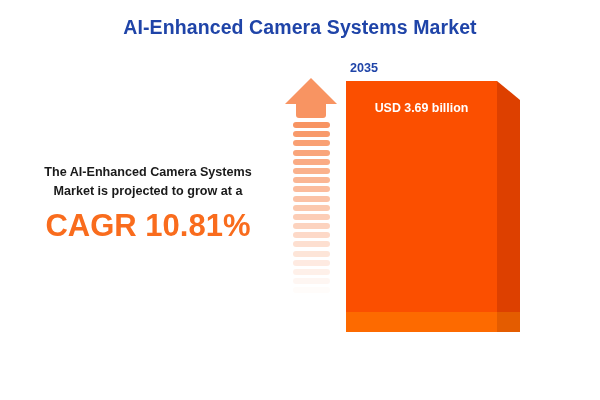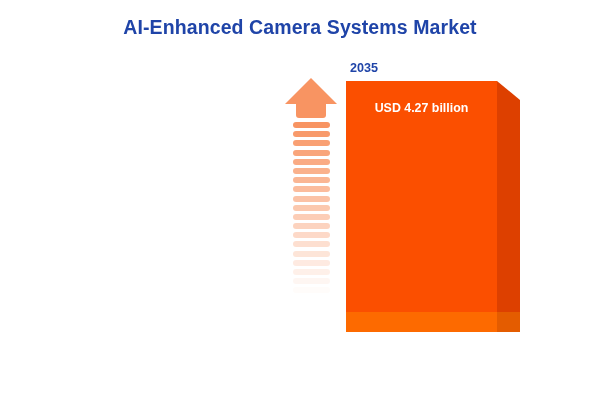--- a/index.html
+++ b/index.html
@@ -203,20 +203,25 @@
   #bar-2024 .bar-value { top: 17px; }
   #label-2024 { left: 220px; top: 289px; margin-top: 44px; }
 </style>
 </head>
 <body>
 
 <div id="infographic">
 
   <div class="chart-title">AI-Enhanced Camera Systems Market</div>
 
+  <div class="callout">
+    <div class="callout-line">The AI-Enhanced Camera Systems</div>
+    <div class="callout-line">Market is projected to grow at a</div>
+    <div class="cagr-value">CAGR 10.81%</div>
+  </div>
 
   <div class="arrow-graphic">
     <div class="arrow-head"></div>
     <div class="arrow-neck"></div>
     <div class="arrow-stripes" id="arrow-stripes">
         <div class="arrow-stripe" style="opacity: 1;"></div>
         <div class="arrow-stripe" style="opacity: 0.946;"></div>
         <div class="arrow-stripe" style="opacity: 0.892;"></div>
         <div class="arrow-stripe" style="opacity: 0.838;"></div>
         <div class="arrow-stripe" style="opacity: 0.784;"></div>
@@ -233,21 +238,21 @@
         <div class="arrow-stripe" style="opacity: 0.192;"></div>
         <div class="arrow-stripe" style="opacity: 0.138;"></div>
         <div class="arrow-stripe" style="opacity: 0.084;"></div>
         <div class="arrow-stripe" style="opacity: 0.03;"></div>
       </div>
   </div>
 
   <div class="bar" id="bar-2032">
     <div class="bar-front"></div>
     <div class="bar-side"></div>
-    <div class="bar-value">USD 4.27 billion</div>
+    <div class="bar-value">USD 3.69 billion</div>
   </div>
   <div class="bar-label" id="label-2032">2035</div>
 
   <div class="bar-overlap"></div>
   <div class="bar-overlap-side"></div>
 
   <div class="bar-label" id="label-2024">2024</div>
 
 
 </div>

